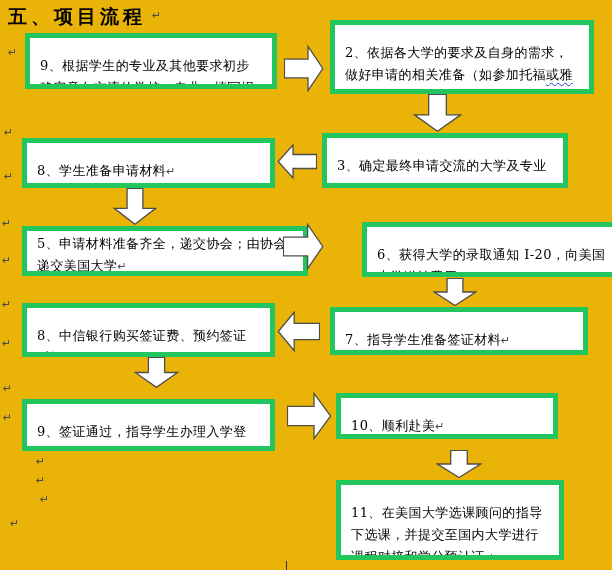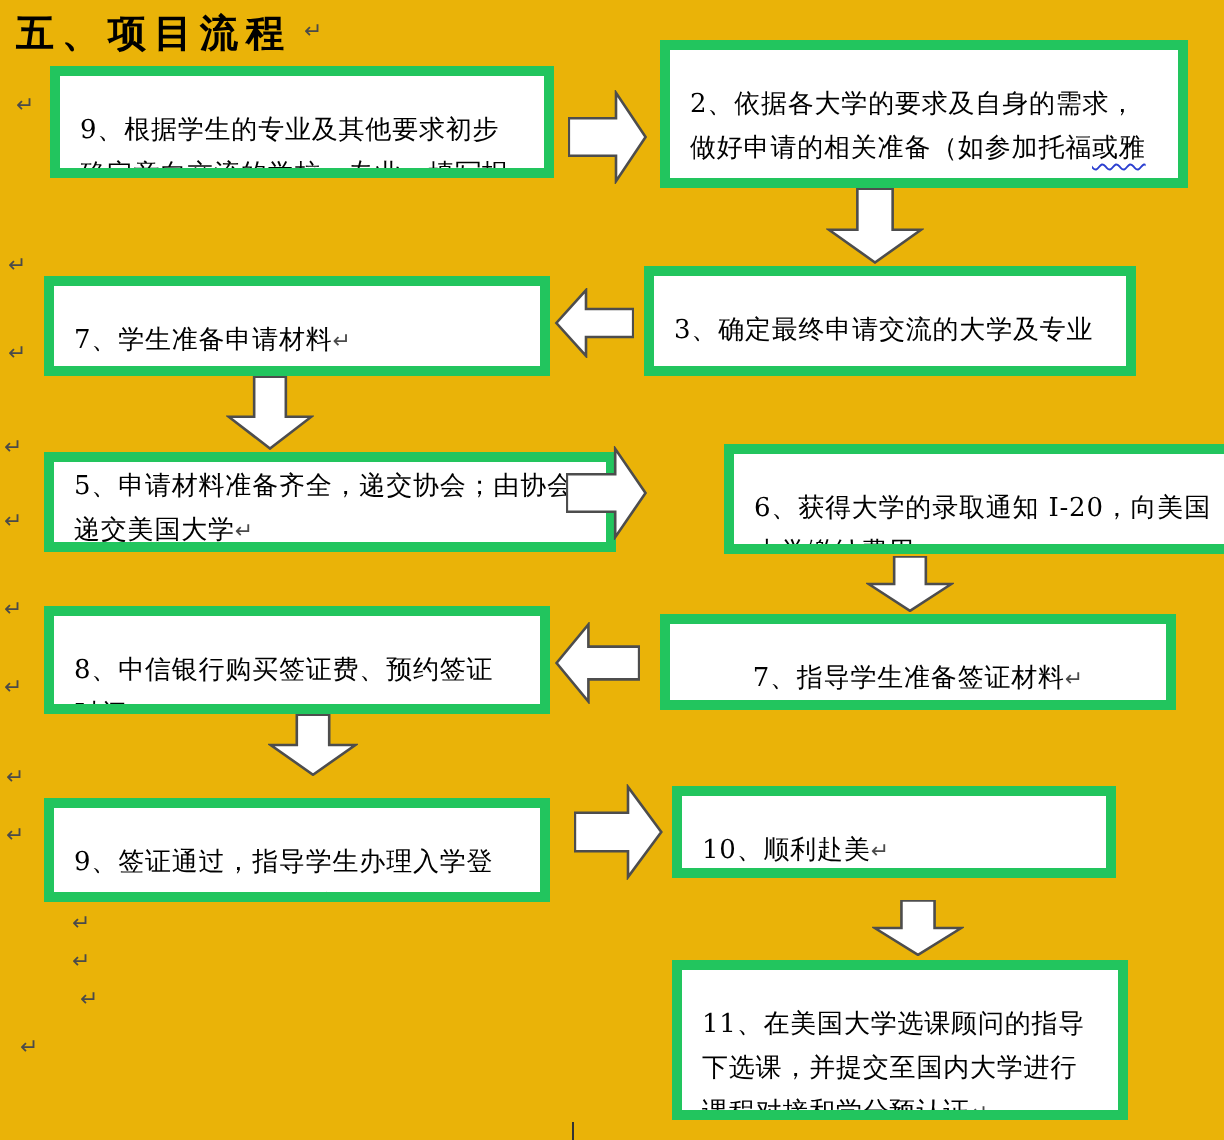--- a/index.html
+++ b/index.html
@@ -16,21 +16,21 @@
     border:5px solid #22c55e;background:#ffffff;
     font-size:13px;line-height:22px;letter-spacing:0.4px;
     padding:17px 10px;word-break:break-all;overflow:hidden;
   }
   .b1{left:25px;top:33px;width:252px;height:56px;}
   .b2{left:330px;top:20px;width:264px;height:74px;}
   .b3{left:322px;top:133px;width:246px;height:55px;}
   .b4{left:22px;top:138px;width:253px;height:50px;}
   .b5{left:22px;top:226px;width:286px;height:50px;padding-top:2px;}
   .b6{left:326px;top:222px;width:262px;height:55px;margin-left:36px;}
-  .b7{left:330px;top:307px;width:258px;height:48px;text-align:center;}
+  .b7{left:330px;top:307px;width:258px;height:48px;}
   .b8{left:22px;top:303px;width:253px;height:54px;}
   .b9{left:22px;top:388px;width:253px;height:52px;margin-top:11px;}
   .b10{left:336px;top:393px;width:222px;height:46px;}
   .b11{left:336px;top:480px;width:228px;height:80px;}
   .arrow{position:absolute;display:block;}
   .arrow polygon{
     fill:#ffffff;stroke:#4d4d4d;stroke-width:1.3;
     vector-effect:non-scaling-stroke;stroke-linejoin:miter;
   }
   .pmark{
@@ -63,21 +63,21 @@
 
   <div class="fbox b2">
     <span>2、依据各大学的要求及自身的需求，做好申请的相关准备（如参加托福</span><span class="wavy">或雅思</span><span>考试等）</span><span class="pmark">↵</span>
   </div>
 
   <div class="fbox b3">
     <span>3、确定最终申请交流的大学及专业</span><span class="pmark">↵</span>
   </div>
 
   <div class="fbox b4">
-    <span>7、学生准备申请材料</span><span class="pmark">↵</span>
+    <span>8、学生准备申请材料</span><span class="pmark">↵</span>
   </div>
 
   <div class="fbox b5">
     <span>5、申请材料准备齐全，递交协会；由协会递交美国大学</span><span class="pmark">↵</span>
   </div>
 
   <div class="fbox b6">
     <span>6、获得大学的录取通知 I-20，向美国大学缴纳费用</span><span class="pmark">↵</span>
   </div>
 

